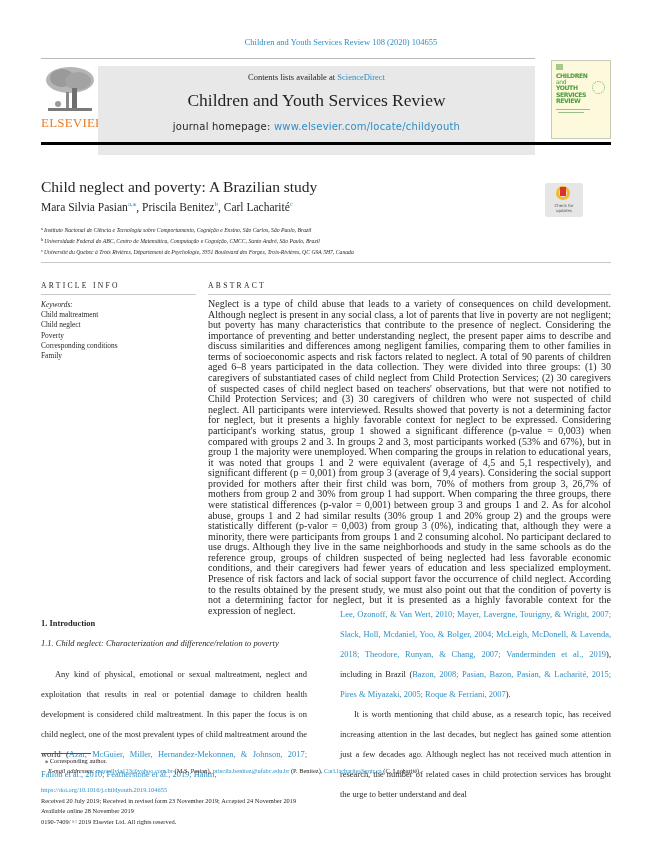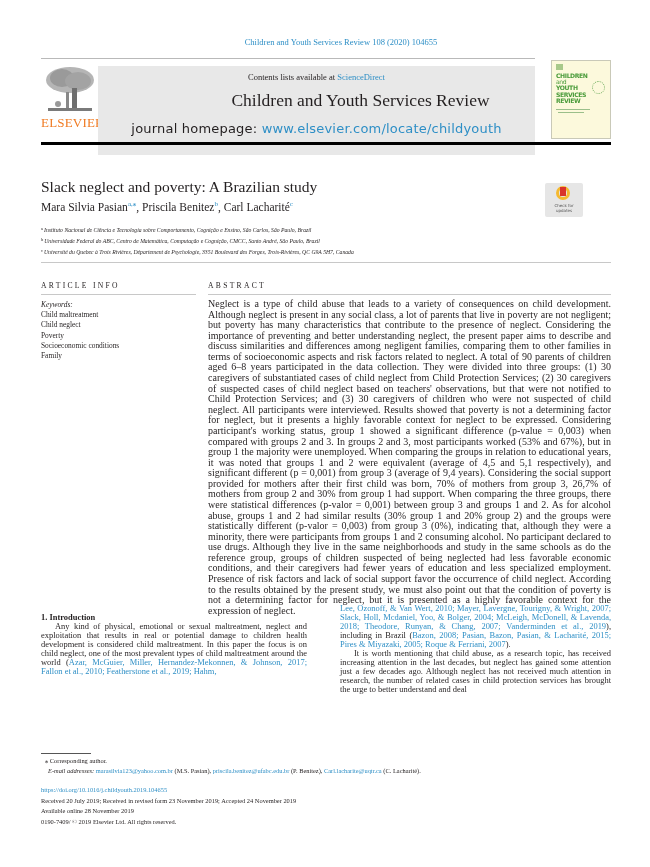--- a/index.html
+++ b/index.html
@@ -9,22 +9,22 @@
 
   .running-head { top: 37px; left: 0; width: 650px; text-align: center; font-size: 8.5px; color: #2e8fc6; margin-left: 16px; }
   .head-rule { top: 58px; left: 41px; width: 494px; height: 1px; background: #b9b9b9; }
 
   .elsevier-logo { top: 66px; left: 41px; width: 58px; height: 70px; }
   .tree { position: absolute; top: 0; left: 3px; width: 52px; height: 46px; }
   .elsevier-word { position: absolute; top: 49px; left: 0; width: 60px; text-align: center; color: #f07a21; font-size: 13px; letter-spacing: 0.2px; }
 
   .banner { top: 66px; left: 98px; width: 437px; height: 89px; background: #e8e8e8; }
   .banner-contents { position: absolute; top: 6px; left: 0; width: 100%; text-align: center; font-size: 8.5px; }
-  .banner-title { position: absolute; top: 24px; left: 0; width: 100%; text-align: center; font-size: 17.5px; padding-left: 44px; }
-  .banner-homepage { position: absolute; top: 55px; left: 0; width: 100%; text-align: center; font-size: 13px; font-family: "DejaVu Sans", sans-serif; letter-spacing: 0.2px; }
+  .banner-title { position: absolute; top: 24px; left: 0; width: 100%; text-align: center; font-size: 17.5px; }
+  .banner-homepage { position: absolute; top: 55px; left: 0; width: 100%; text-align: center; font-size: 10px; font-family: "DejaVu Sans", sans-serif; letter-spacing: 0.2px; }
 
   .cover { top: 60px; left: 551px; width: 60px; height: 79px; background: #fcf9dc; border: 1px solid #c9c9b8; box-sizing: border-box; }
   .cover-emblem { position: absolute; top: 3px; left: 4px; width: 7px; height: 6px; background: #a8c98a; }
   .cover-title { position: absolute; top: 12px; left: 4px; font-family: "DejaVu Sans", sans-serif; font-size: 6.1px; line-height: 6.2px; color: #4a9b3a; font-weight: bold; letter-spacing: -0.4px; }
   .cover-flower { position: absolute; top: 20px; left: 40px; width: 11px; height: 11px; border-radius: 50%; border: 1px dotted #6aaa5a; }
   .cover-sub { position: absolute; top: 48px; left: 4px; width: 34px; height: 1px; background: #9bbf8a; }
   .cover-sub2 { position: absolute; top: 51px; left: 6px; width: 26px; height: 1px; background: #9bbf8a; }
 
   .thick-rule { top: 142px; left: 41px; width: 570px; height: 3px; background: #000; }
 
@@ -44,21 +44,21 @@
   .info-label { top: 281px; left: 41px; }
   .abstract-label { top: 281px; left: 208px; }
   .info-rule { top: 294px; left: 41px; width: 155px; height: 1px; background: #c8c8c8; }
   .abstract-rule { top: 294px; left: 208px; width: 403px; height: 1px; background: #c8c8c8; }
 
   .keywords { top: 300px; left: 41px; font-size: 7.4px; line-height: 10.2px; }
   .keywords .kw-label { font-style: italic; }
 
   .abstract-text { top: 299px; left: 208px; width: 403px; font-size: 10px; line-height: 10.58px; text-align: justify; text-align-last: left; hyphens: manual; }
 
-  .col { font-size: 8.45px; line-height: 9px; text-align: justify; }
+  .col { font-size: 8.45px; line-height: 20px; text-align: justify; }
   .col-left { top: 613px; left: 41px; width: 266px; }
   .col-right { top: 604px; left: 340px; width: 271px; }
   .h1 { font-weight: bold; font-size: 8.45px; }
   .h2 { font-style: italic; font-size: 8.45px; margin-bottom: 11px; }
   .indent { text-indent: 14px; }
   .p { margin: 0; }
 
   .footnote-rule { top: 753px; left: 41px; width: 50px; height: 1px; background: #555; }
   .footnotes { top: 756px; left: 45px; font-size: 6.4px; line-height: 10px; }
   .footnotes .em { font-style: italic; }
@@ -105,21 +105,21 @@
     <div>SERVICES</div>
     <div>REVIEW</div>
   </div>
   <div class="cover-flower"></div>
   <div class="cover-sub"></div>
   <div class="cover-sub2"></div>
 </div>
 
 <div class="abs thick-rule"></div>
 
-<div class="abs article-title">Slack neglect and poverty: A Brazilian study</div>
+<div class="abs article-title">Child neglect and poverty: A Brazilian study</div>
 
 <div class="abs authors">
   <span>Mara Silvia Pasian</span><sup>a,⁎</sup><span>, </span><span>Priscila Benitez</span><sup>b</sup><span>, </span><span>Carl Lacharité</span><sup>c</sup>
 </div>
 
 <div class="abs crossmark">
   <div class="crossmark-ring"></div>
   <div class="crossmark-flag"></div>
   <div class="crossmark-text">
     <div>Check for</div>
@@ -137,28 +137,29 @@
 <div class="abs section-label info-label">ARTICLE INFO</div>
 <div class="abs section-label abstract-label">ABSTRACT</div>
 <div class="abs info-rule"></div>
 <div class="abs abstract-rule"></div>
 
 <div class="abs keywords">
   <div class="kw-label">Keywords:</div>
   <div>Child maltreatment</div>
   <div>Child neglect</div>
   <div>Poverty</div>
-  <div>Socioeconomic conditions</div>
+  <div>Corresponding conditions</div>
   <div>Family</div>
 </div>
 
 <div class="abs abstract-text">Neglect is a type of child abuse that leads to a variety of consequences on child development. Although neglect is present in any social class, a lot of parents that live in poverty are not negligent; but poverty has many char­acteristics that contribute to the presence of neglect. Considering the importance of preventing and better un­derstanding neglect, the present paper aims to describe and discuss similarities and differences among negligent families, comparing them to other families in terms of socioeconomic aspects and risk factors related to neglect. A total of 90 parents of children aged 6–8 years participated in the data collection. They were divided into three groups: (1) 30 caregivers of substantiated cases of child neglect from Child Protection Services; (2) 30 caregivers of suspected cases of child neglect based on teachers' observations, but that were not notified to Child Protection Services; and (3) 30 caregivers of children who were not suspected of child neglect. All participants were in­terviewed. Results showed that poverty is not a determining factor for neglect, but it presents a highly favorable context for neglect to be expressed. Considering participant's working status, group 1 showed a significant difference (p-value = 0,003) when compared with groups 2 and 3. In groups 2 and 3, most participants worked (53% and 67%), but in group 1 the majority were unemployed. When comparing the groups in relation to educational years, it was noted that groups 1 and 2 were equivalent (average of 4,5 and 5,1 respectively), and significant different (p = 0,001) from group 3 (average of 9,4 years). Considering the social support provided for mothers after their first child was born, 70% of mothers from group 3, 26,7% of mothers from group 2 and 30% from group 1 had support. When comparing the three groups, there were statistical differences (p-valor = 0,001) between group 3 and groups 1 and 2. As for alcohol abuse, groups 1 and 2 had similar results (30% group 1 and 20% group 2) and the groups were statistically different (p-valor = 0,003) from group 3 (0%), indicating that, although they were a minority, there were participants from groups 1 and 2 consuming alcohol. No participant declared to use drugs. Although they live in the same neighborhoods and study in the same schools as do the reference group, groups of children suspected of being neglected had less favorable economic conditions, and their caregivers had fewer years of education and less specialized employment. Presence of risk factors and lack of social support favor the occurrence of child neglect. According to the results obtained by the present study, we must also point out that the condition of poverty is not a determining factor for neglect, but it is presented as a highly favorable context for the expression of neglect.</div>
 
 <div class="abs col col-left">
   <div class="h1">1.  Introduction</div>
+  <div class="h2">1.1.  Child neglect: Characterization and difference/relation to poverty</div>
   <p class="p indent"><span>Any kind of physical, emotional or sexual maltreatment, neglect and exploitation that results in real or potential damage to children health development is considered child maltreatment. In this paper the focus is on child neglect, one of the most prevalent types of child maltreatment around the world (</span><a class="link">Azar, McGuier, Miller, Hernandez-Mekonnen, &amp; Johnson, 2017; Fallon et al., 2010; Featherstone et al., 2019; Hahm,</a></p>
 </div>
 
 <div class="abs col col-right">
   <p class="p"><a class="link">Lee, Ozonoff, &amp; Van Wert, 2010; Mayer, Lavergne, Tourigny, &amp; Wright, 2007; Slack, Holl, Mcdaniel, Yoo, &amp; Bolger, 2004; McLeigh, McDonell, &amp; Lavenda, 2018; Theodore, Runyan, &amp; Chang, 2007; Vanderminden et al., 2019</a><span>), including in Brazil (</span><a class="link">Bazon, 2008; Pasian, Bazon, Pasian, &amp; Lacharité, 2015; Pires &amp; Miyazaki, 2005; Roque &amp; Ferriani, 2007</a><span>).</span></p>
   <p class="p indent">It is worth mentioning that child abuse, as a research topic, has received increasing attention in the last decades, but neglect has gained some attention just a few decades ago. Although neglect has not re­ceived much attention in research, the number of related cases in child protection services has brought the urge to better understand and deal</p>
 </div>
 
 <div class="abs footnote-rule"></div>
 <div class="abs footnotes">

